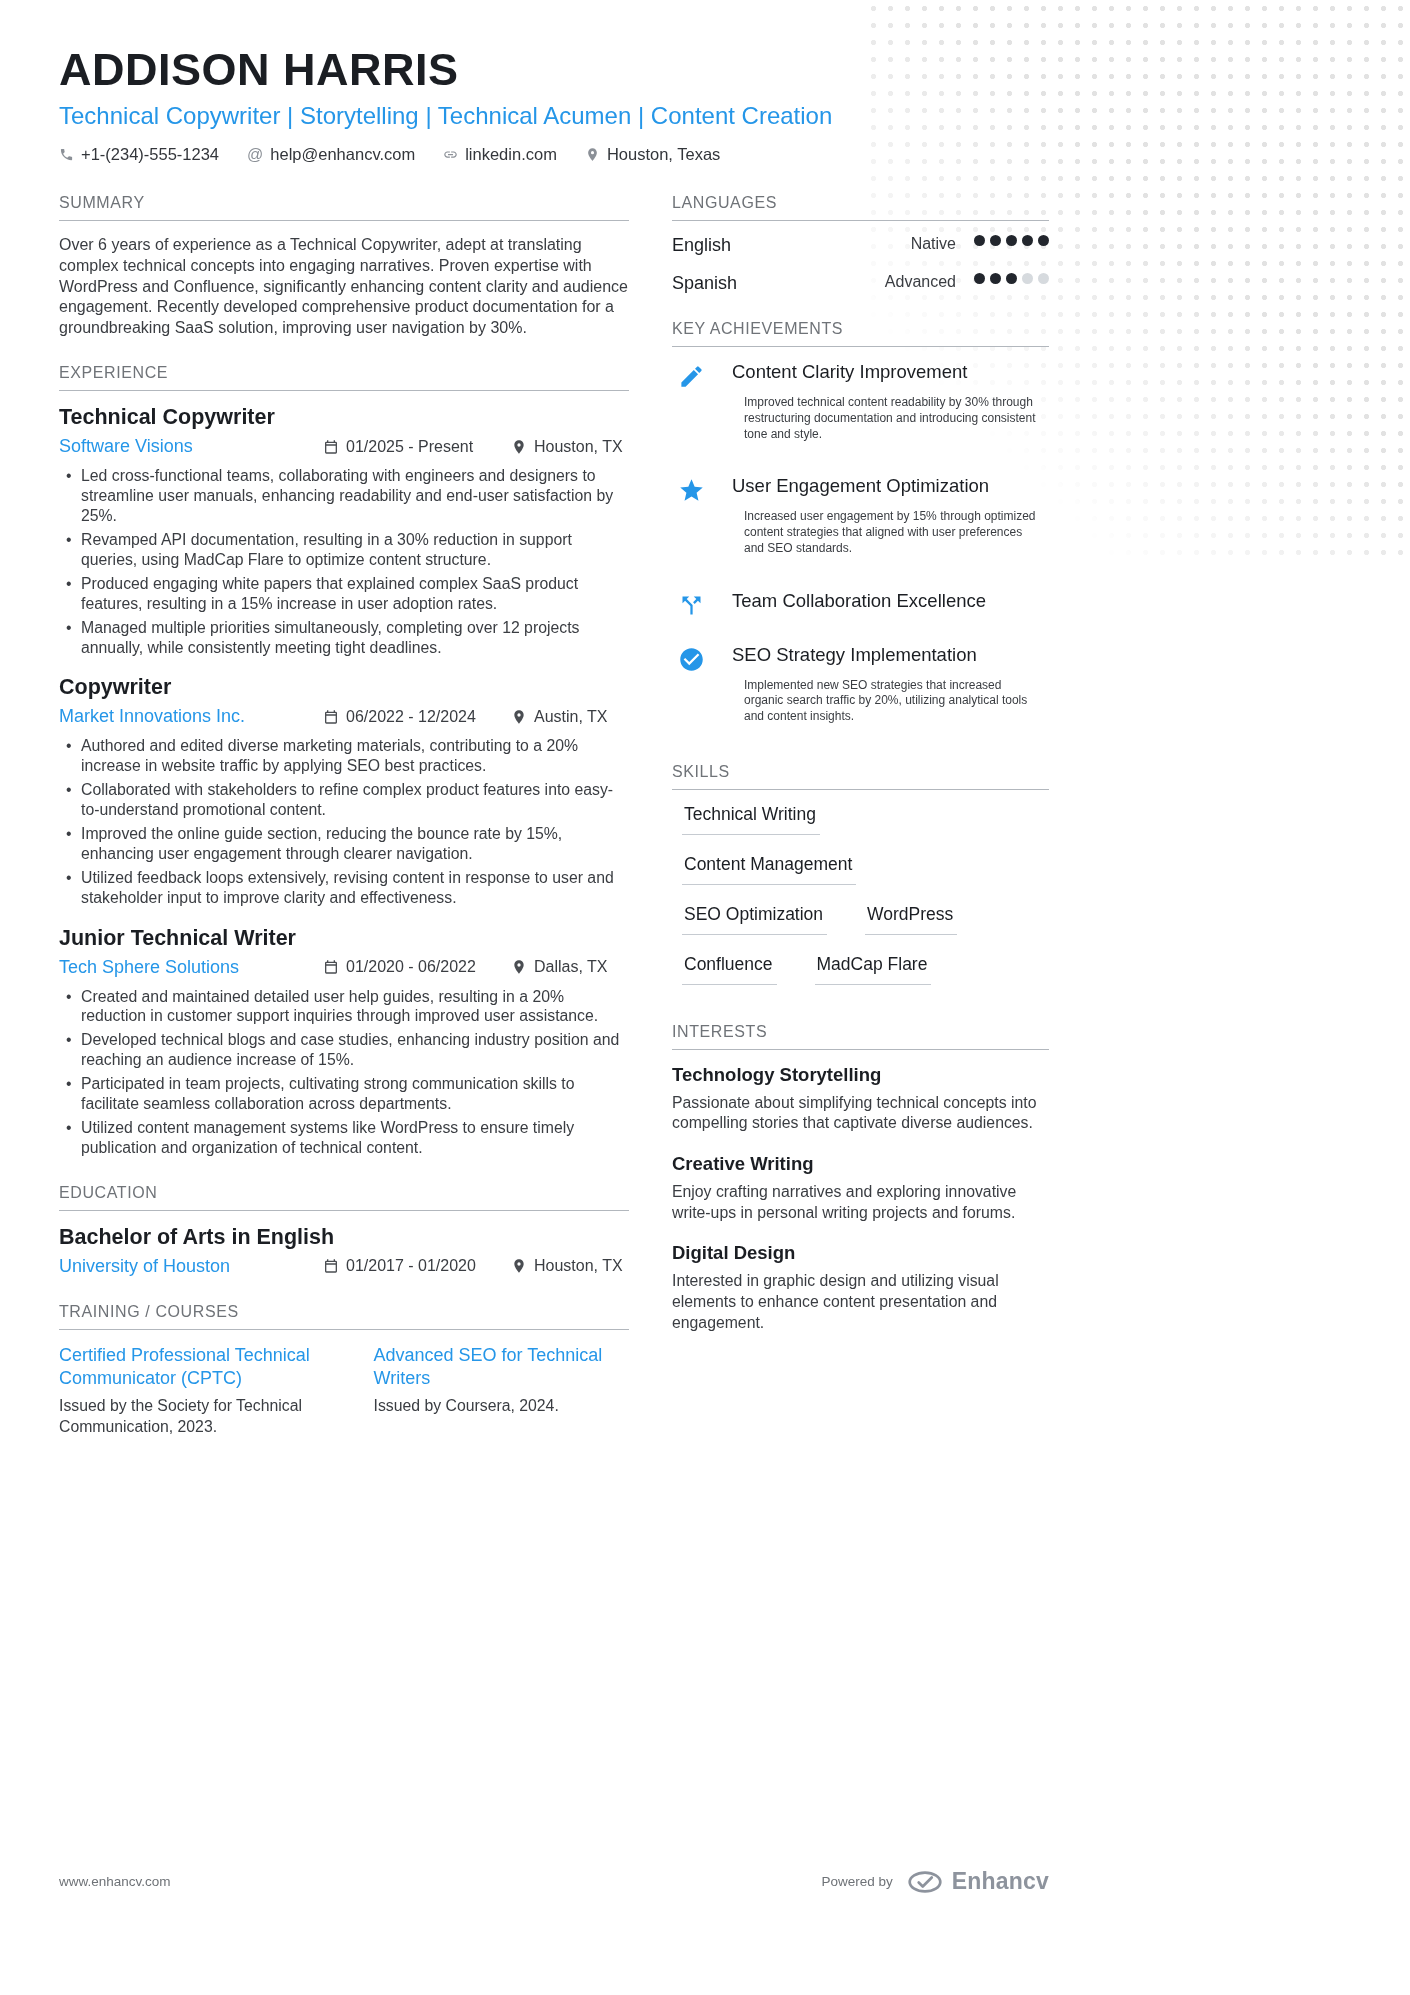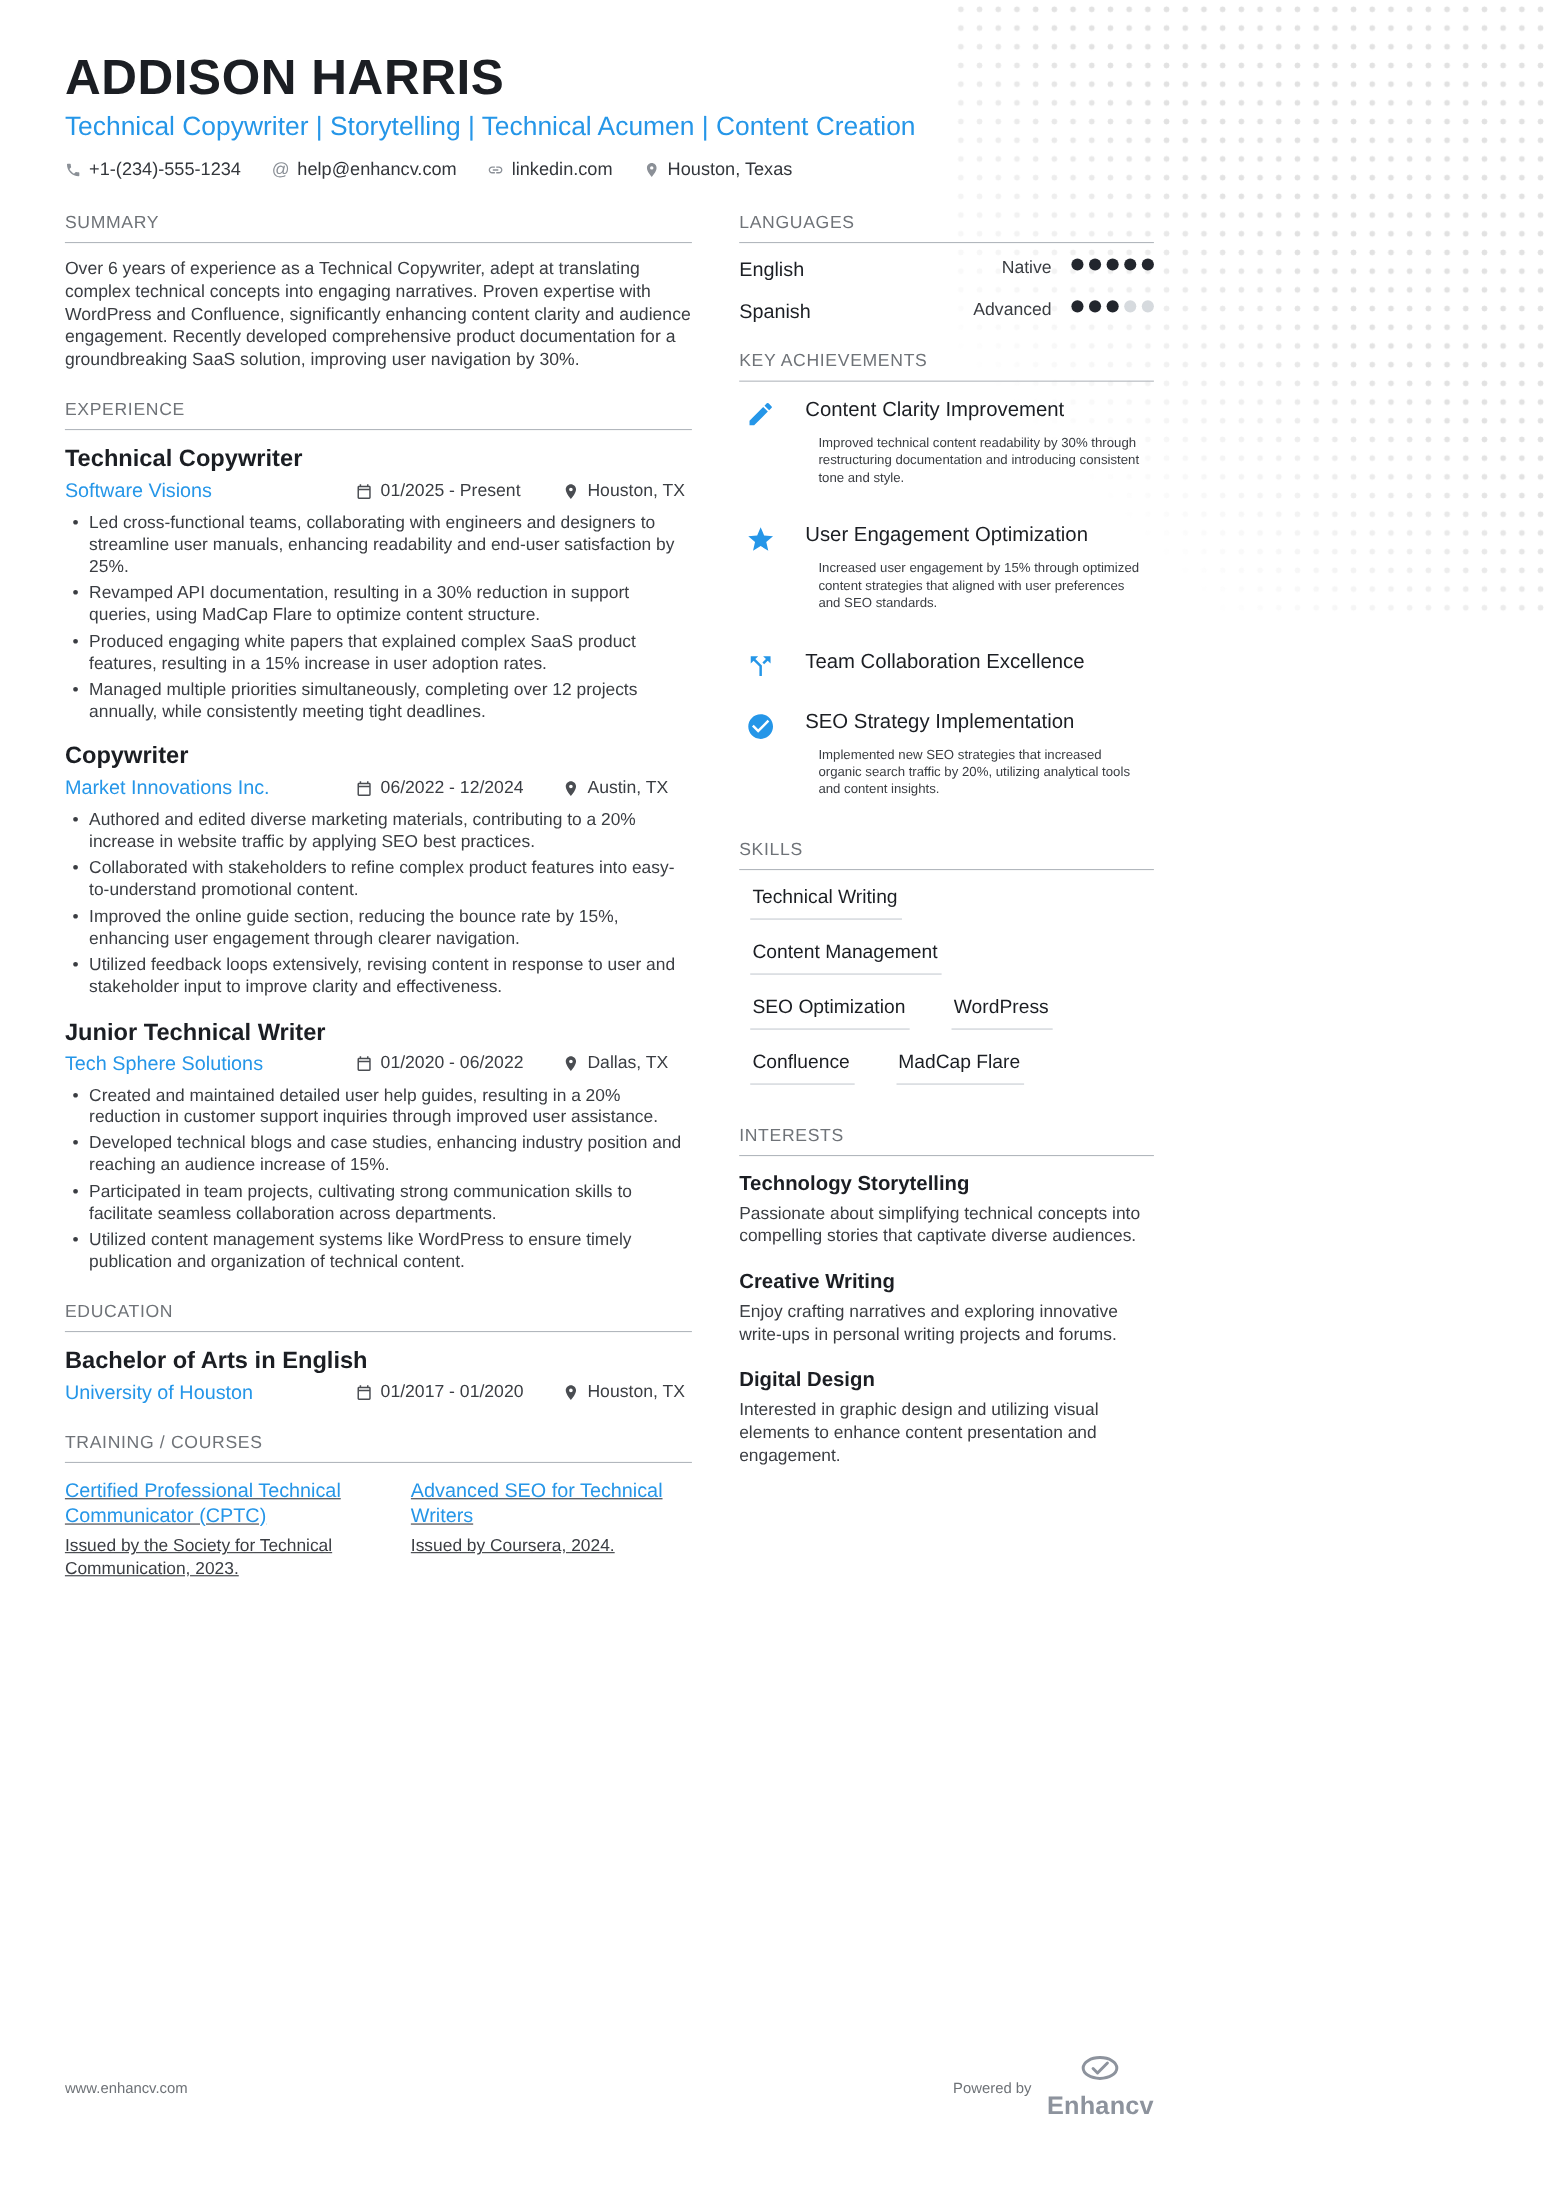--- a/index.html
+++ b/index.html
@@ -49,21 +49,21 @@
   .job-meta{display:flex;align-items:center;font-size:16px;margin:2px 0 9px;color:var(--text);}
   .company{color:var(--accent);font-size:18px;flex:1;}
   .meta-item{display:flex;align-items:center;gap:7px;}
   .meta-item .icon{width:16px;height:16px;fill:#4a4d52;}
   .meta-date{width:188px;}
   .meta-loc{width:118px;}
   ul.bullets{margin:0;padding-left:22px;list-style:none;}
   ul.bullets li{position:relative;margin-bottom:4px;font-size:15.8px;line-height:1.26;}
   ul.bullets li::before{content:"•";position:absolute;left:-15px;top:0;color:var(--text);}
   
-  .courses{display:flex;gap:59px;margin-top:6px;text-decoration:underline;}
+  .courses{display:flex;gap:59px;margin-top:6px;}
   .course{width:284px;}
   .course-title{font-size:18px;line-height:1.27;color:var(--accent);margin:0 0 7px;font-weight:400;}
   .course-issuer{font-size:15.8px;line-height:1.3;color:var(--text);}
   
   .lang-row{display:flex;align-items:flex-start;margin-bottom:17px;}
   .lang-name{font-size:18px;color:var(--title);flex:1;}
   .lang-level{font-size:16px;color:var(--text);margin-right:13px;}
   .dots{display:flex;align-items:center;}
   .dot{width:11px;height:11px;border-radius:50%;margin-left:5px;display:inline-block;}
   .dot.filled{background:var(--dot-filled);}
@@ -79,21 +79,21 @@
   .skill{font-size:17.5px;color:var(--title);padding:0 4px 9px 2px;border-bottom:1px solid #c6cbd1;}
   
   .interest{margin-bottom:19px;}
   .interest-title{font-size:18.5px;font-weight:600;color:var(--title);margin:0 0 7px;}
   .interest-text{font-size:15.8px;line-height:1.31;color:var(--text);margin:0;}
   
   .footer{position:absolute;top:1868px;left:59px;width:990px;display:flex;justify-content:space-between;align-items:center;z-index:1;}
   .site-link{font-size:13.5px;color:#6e7277;}
   .powered{display:flex;align-items:center;gap:14px;}
   .powered-label{font-size:13.5px;color:#6e7277;}
-  .brand{display:flex;align-items:center;gap:9px;color:#8d939d;font-weight:600;font-size:23px;letter-spacing:.2px;flex-direction:column;}
+  .brand{display:flex;align-items:center;gap:9px;color:#8d939d;font-weight:600;font-size:23px;letter-spacing:.2px;}
   .brand svg{width:36px;height:24px;}
 </style>
 </head>
 <body>
 
 <div class="dots-bg"></div>
 
 <div class="page">
 
   <header>

